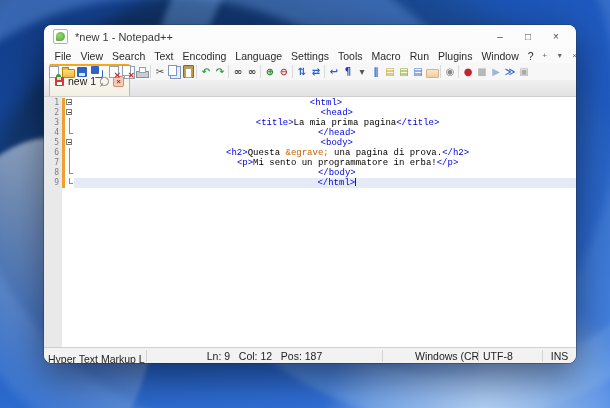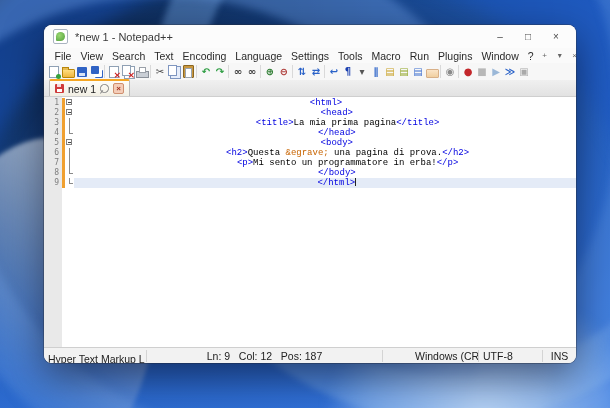--- a/index.html
+++ b/index.html
@@ -60,21 +60,21 @@
   .k-printer::before{content:"";width:11px;height:5px;background:#c9ced5;border:1px solid #8a9099;margin-top:5px;display:block;}
   .k-printer::after{content:"";position:absolute;top:2px;left:4px;width:5px;height:4px;background:#fff;border:1px solid #9aa0a8;}
   .k-copy::before{content:"";width:7px;height:9px;background:#fff;border:1px solid #7f96c0;display:block;margin:-2px 0 0 -3px;
     box-shadow:3px 2px 0 #e7eefb, 3px 2px 0 1px #7f96c0;}
   .k-paste::before{content:"";width:9px;height:11px;background:#c9973f;border:1px solid #8a6620;border-radius:1px;display:block;}
   .k-paste::after{content:"";position:absolute;left:4px;top:3px;width:5px;height:8px;background:#fff;border:1px solid #9aa4b0;}
   .k-glyph{font-weight:bold;}
 
   
   .tabbar{height:17px;flex:0 0 17px;background:linear-gradient(#f0f0f0,#e2e2e2);display:flex;align-items:flex-end;padding:0 0 0 5px;border-bottom:1px solid #cfcfcf;box-sizing:border-box;}
-  .tab{height:17px;display:flex;align-items:center;gap:4px;padding:0 5px;background:linear-gradient(#fefdf8,#f2efe4);
+  .tab{height:32px;display:flex;align-items:center;gap:4px;padding:0 5px;background:linear-gradient(#fefdf8,#f2efe4);
     border:1px solid #b9b9b9;border-bottom:none;border-radius:2px 2px 0 0;border-top:2px solid #f5a623;box-sizing:border-box;}
   .tab-save-icon{width:9px;height:9px;background:#cf3b3b;border-radius:1px;position:relative;flex:0 0 9px;}
   .tab-save-icon::before{content:"";position:absolute;left:2px;top:0;width:4px;height:3px;background:#f3dcdc;}
   .tab-save-icon::after{content:"";position:absolute;left:2px;bottom:1px;width:5px;height:3px;background:#fff;}
   .tab-label{font-size:10.5px;color:#222;}
   .tab-pin{width:7px;height:7px;border:1px solid #8a8a8a;border-radius:50%;position:relative;transform:rotate(40deg);}
   .tab-pin::after{content:"";position:absolute;left:2.5px;top:6px;width:1px;height:4px;background:#8a8a8a;}
   .tab-close{width:11px;height:11px;background:#f4cdb8;border:1px solid #cf8f6f;border-radius:2px;color:#a23322;
     font-size:8px;line-height:9px;text-align:center;box-sizing:border-box;font-weight:bold;}
 

